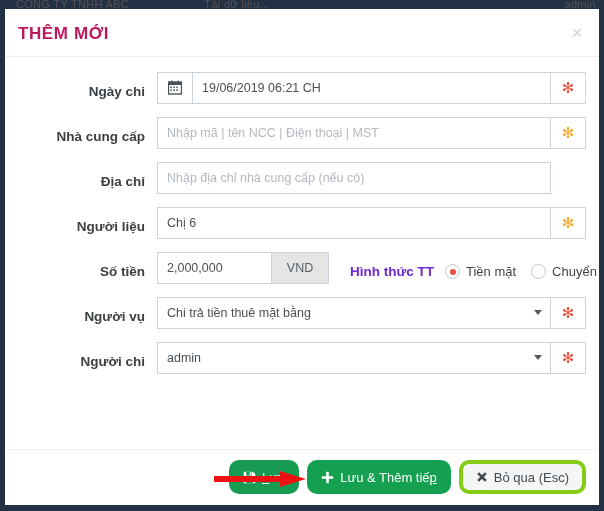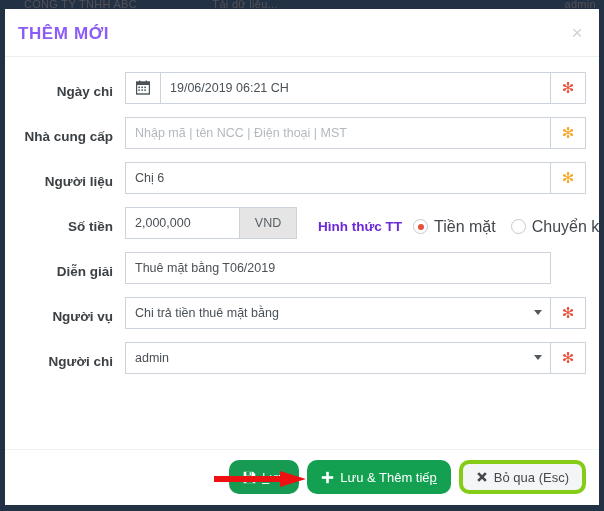--- a/index.html
+++ b/index.html
@@ -24,21 +24,21 @@
     width: 604px; height: 9px;
     overflow: hidden;
     white-space: nowrap;
     font-size: 11px;
     line-height: 9px;
     color: #7e6a63;
     opacity: .55;
     letter-spacing: .3px;
   }
   #bg-text-strip span { display: inline-block; }
-  #bg-strip-left  { margin-left: 24px; }
+  #bg-strip-left  { margin-left: 16px; }
   #bg-strip-mid   { margin-left: 72px; }
   #bg-strip-right { float: right; margin-right: 8px; }
 
   
   #modal {
     position: absolute;
     top: 9px;
     left: 5px;
     width: 594px;
     height: 496px;
@@ -51,41 +51,42 @@
     position: relative;
     height: 48px;
     border-bottom: 1px solid #eceeef;
   }
   #modal-title {
     position: absolute;
     left: 13px;
     top: 15px;
     font-size: 17px;
     font-weight: bold;
-    color: #8b5cf6;
+    color: #be185d;
     letter-spacing: .6px;
   }
   #close-btn {
     position: absolute;
     right: 11px;
     top: 13px;
     width: 22px; height: 22px;
     border: none;
     background: transparent;
     color: #cfd2d4;
     font-size: 19px;
     line-height: 20px;
     cursor: pointer;
     font-family: "Liberation Sans", sans-serif;
   }
 
   
   #modal-body {
     padding: 12px 0 0 7px;
     height: 392px;
+    margin-left: 32px;
   }
 
   .form-row {
     display: flex;
     align-items: center;
     height: 45px;
     padding: 0 13px 0 0;
   }
   .form-label {
     width: 113px;
@@ -214,21 +215,21 @@
     flex: 0 0 15px;
   }
   .radio-dot.checked::after {
     content: "";
     position: absolute;
     left: 3.5px; top: 3.5px;
     width: 6px; height: 6px;
     border-radius: 50%;
     background: #e8503a;
   }
-  .radio-label { font-size: 16px; color: #41474c; }
+  .radio-label { font-size: 13px; color: #41474c; }
 
   
   #modal-footer {
     position: relative;
     height: 55px;
     border-top: 1px solid #f1f2f3;
     display: flex;
     align-items: center;
     justify-content: flex-end;
     padding-right: 13px;
@@ -316,20 +317,27 @@
     </div>
 
     <div class="form-row">
       <div class="form-label">Nhà cung cấp</div>
       <div class="field-wrap">
         <input class="ctl grow" type="text" placeholder="Nhập mã | tên NCC | Điện thoại | MST" style="">
         <div class="req-box req-orange">✻</div>
       </div>
     </div>
 
+    <div class="form-row">
+      <div class="form-label">Địa chỉ</div>
+      <div class="field-wrap">
+        <input class="ctl grow" type="text" placeholder="Nhập địa chỉ nhà cung cấp (nếu có)" style="">
+        <div class="req-spacer"></div>
+      </div>
+    </div>
 
     <div class="form-row">
       <div class="form-label">Người liệu</div>
       <div class="field-wrap">
         <input class="ctl grow" type="text" value="Chị 6" style="">
         <div class="req-box req-orange">✻</div>
       </div>
     </div>
 
     <div class="form-row">
@@ -347,27 +355,20 @@
           </label>
 
           <label class="radio-opt">
             <span class="radio-dot"></span>
             <span class="radio-label">Chuyển khoản</span>
           </label>
         </div>
       </div>
     </div>
 
-    <div class="form-row">
-      <div class="form-label">Diễn giải</div>
-      <div class="field-wrap">
-        <input class="ctl grow" type="text" value="Thuê mặt bằng T06/2019" style="">
-        <div class="req-spacer"></div>
-      </div>
-    </div>
 
     <div class="form-row">
       <div class="form-label">Người vụ</div>
       <div class="field-wrap">
         <div class="select-wrap">
           <div class="ctl grow">Chi trả tiền thuê mặt bằng</div>
           <span class="caret"></span>
         </div>
         <div class="req-box req-red">✻</div>
       </div>

